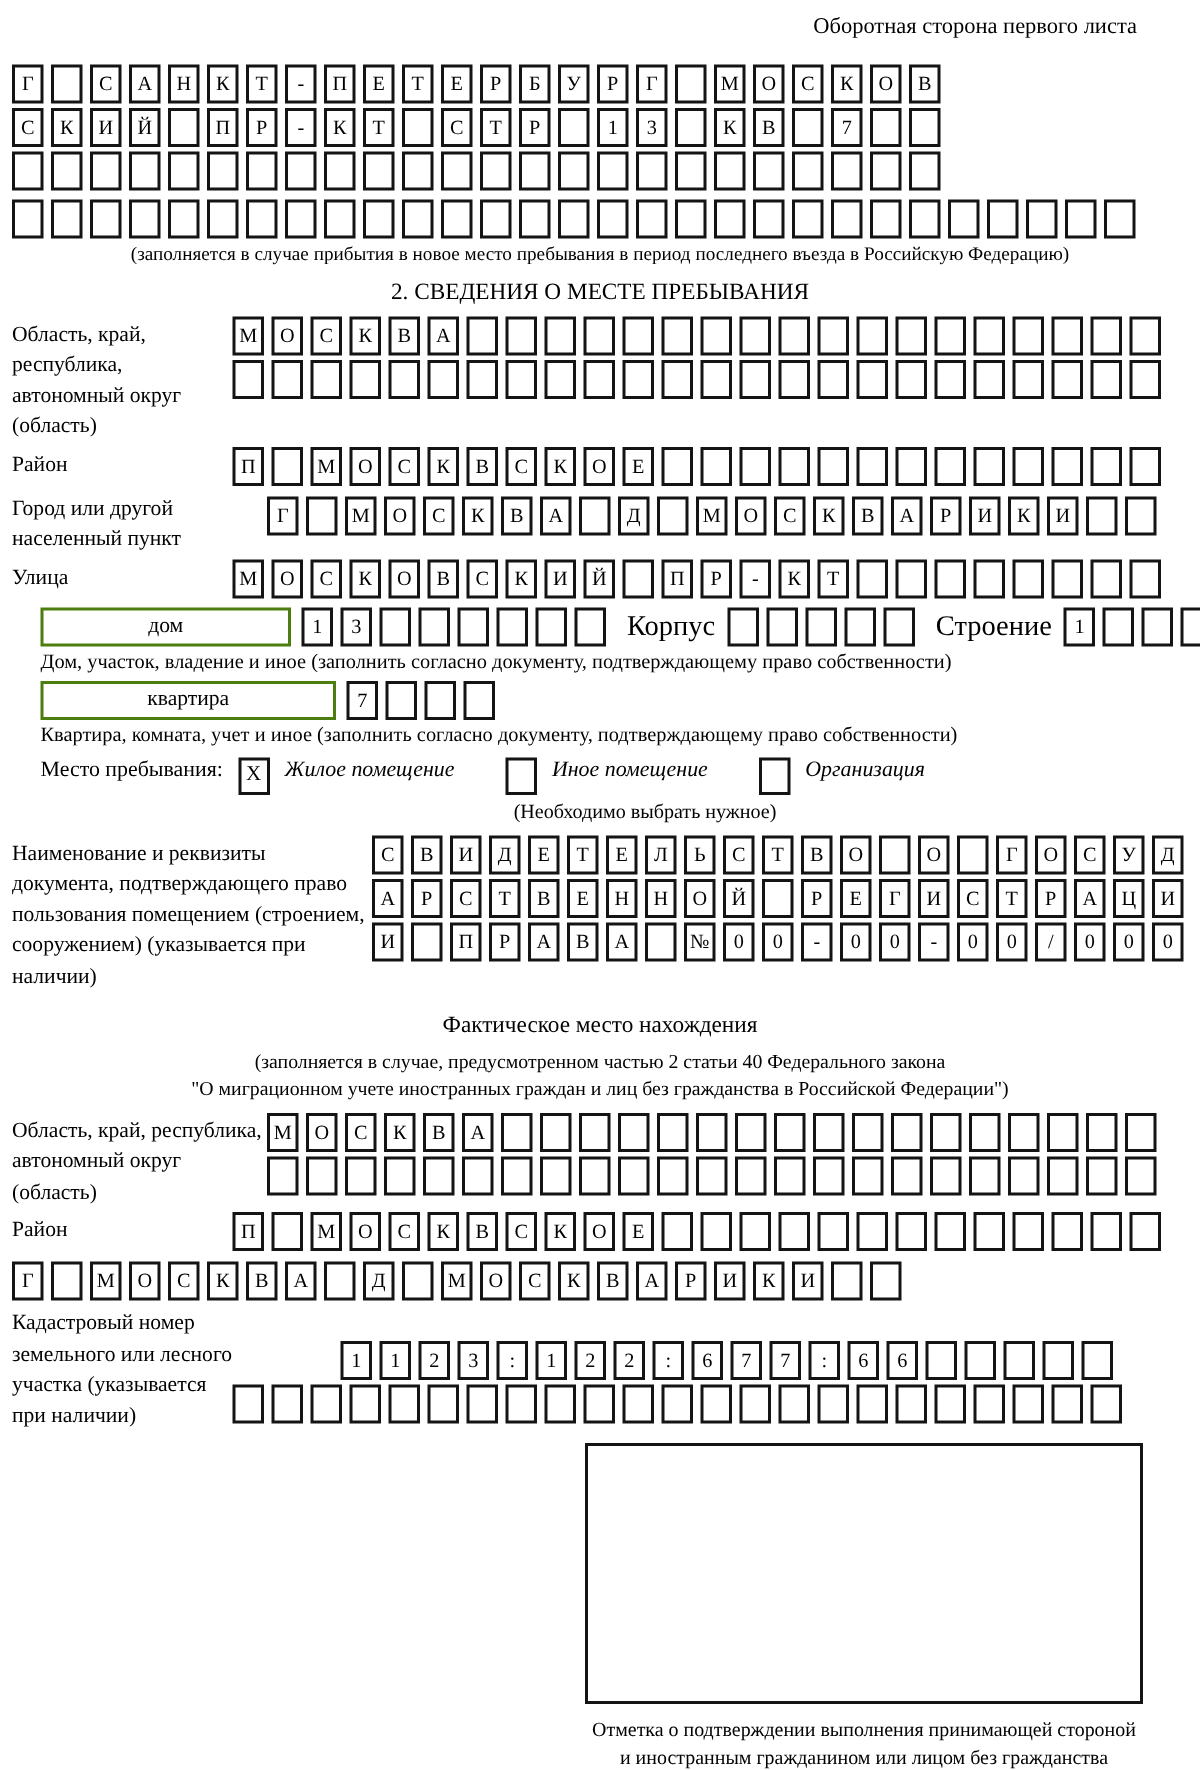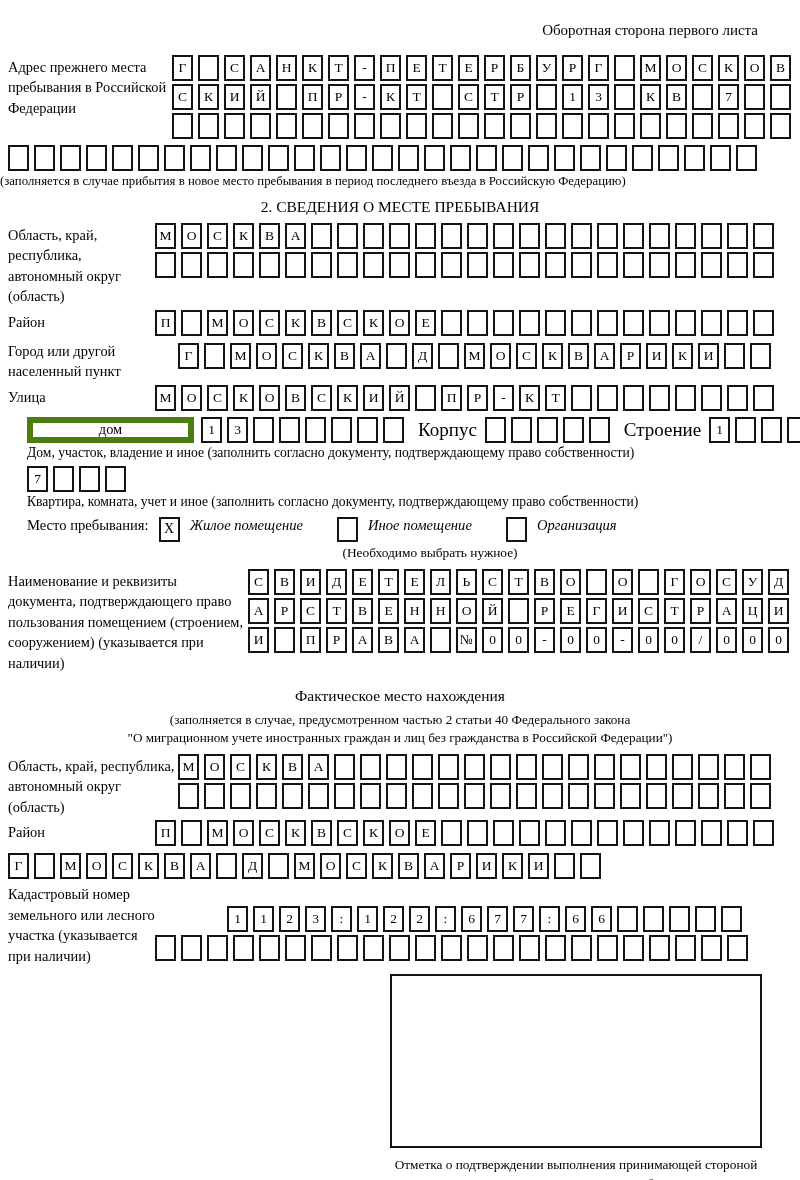--- a/index.html
+++ b/index.html
@@ -2,42 +2,42 @@
 <html><head>
 <meta charset="utf-8">
 <style>
   * { box-sizing: border-box; }
   html, body { margin: 0; padding: 0; }
   body {
     width: 800px; height: 1180px; background: #ffffff; color: #000;
     font-family: "Liberation Serif", "DejaVu Serif", serif;
     overflow: hidden; position: relative;
   }
-  .side-note { padding: 22px 42px 0 0; text-align: right; font-size: 15px; }
+  .side-note { padding: 10px 42px 0 0; text-align: right; font-size: 15px; }
 
   .form-row { display: flex; align-items: flex-start; padding-left: 8px; margin-bottom: 3px; }
   .row-label { flex-shrink: 0; font-size: 14.4px; line-height: 1.42; padding-top: 2px; }
   .w164 { width: 164px; } .w147 { width: 147px; } .w170 { width: 170px; }
   .w240 { width: 240px; }
 
   .cells { display: flex; }
   .cells-stack .cells { margin-bottom: 3px; }
   .cell {
     width: 21px; height: 26px; border: 2px solid #141414; margin-right: 5px;
     display: flex; align-items: center; justify-content: center;
     font-size: 13.5px; flex-shrink: 0;
   }
   .cell:last-child { margin-right: 0; }
 
-  .caption-center { font-size: 12.8px; margin: 3px 0 8px 0; }
+  .caption-center { text-align: center; font-size: 12.8px; margin: 3px 0 8px 0; }
   .caption-left { font-size: 13.6px; margin: 2px 0 5px 27px; }
   .section-title { text-align: center; font-weight: normal; font-size: 15.5px; margin: 9px 0 7px 0; }
 
   .house-row { display: flex; align-items: center; margin: 6px 0 2px 0; padding-left: 27px; }
-  .named-box { border: 6px solid #4d7c0f; height: 26px; display: flex; align-items: center;
+  .named-box { border: 2px solid #4d7c0f; height: 26px; display: flex; align-items: center;
     justify-content: center; font-size: 14.4px; flex-shrink: 0; }
   .house-box { width: 167px; margin-right: 7px; }
   .apt-box { width: 197px; margin-right: 7px; }
   .inline-label { font-size: 19px; margin: 0 8px 0 14px; }
 
   .stay-row { display: flex; align-items: flex-start; padding-left: 27px; margin-top: 7px; }
   .checkbox { width: 21px; height: 25px; border: 2px solid #141414; display: flex;
     align-items: center; justify-content: center; font-size: 14px; flex-shrink: 0; }
   .stay-label { font-size: 14.6px; margin-right: 10px; }
   .opt-label { font-size: 14.6px; margin: 0 34px 0 10px; font-style: italic; }
@@ -50,21 +50,20 @@
   .stamp-wrap { margin: 8px 0 0 390px; width: 372px; }
   .stamp-box { width: 372px; height: 174px; border: 2px solid #141414; }
   .stamp-caption { margin-top: 7px; text-align: center; font-size: 13.3px; line-height: 1.45; }
 </style>
 </head>
 <body>
 
 <div class="side-note">Оборотная сторона первого листа</div>
 
 <div class="form-row" style="margin-top:16px;">
-  <div class="row-label w164">Адрес прежнего места пребывания в Российской Федерации</div>
   <div class="cells-stack">
     <div class="cells">
         <div class="cell">Г</div>
         <div class="cell"></div>
         <div class="cell">С</div>
         <div class="cell">А</div>
         <div class="cell">Н</div>
         <div class="cell">К</div>
         <div class="cell">Т</div>
         <div class="cell">-</div>
@@ -347,20 +346,21 @@
   <div class="cells">
       <div class="cell">1</div>
       <div class="cell"></div>
       <div class="cell"></div>
       <div class="cell"></div>
     </div>
 </div>
 <div class="caption-left">Дом, участок, владение и иное (заполнить согласно документу, подтверждающему право собственности)</div>
 
 <div class="house-row" style="margin-top:2px;">
+  <div class="named-box apt-box">квартира</div>
   <div class="cells">
       <div class="cell">7</div>
       <div class="cell"></div>
       <div class="cell"></div>
       <div class="cell"></div>
     </div>
 </div>
 <div class="caption-left">Квартира, комната, учет и иное (заполнить согласно документу, подтверждающему право собственности)</div>
 
 <div class="stay-row">

